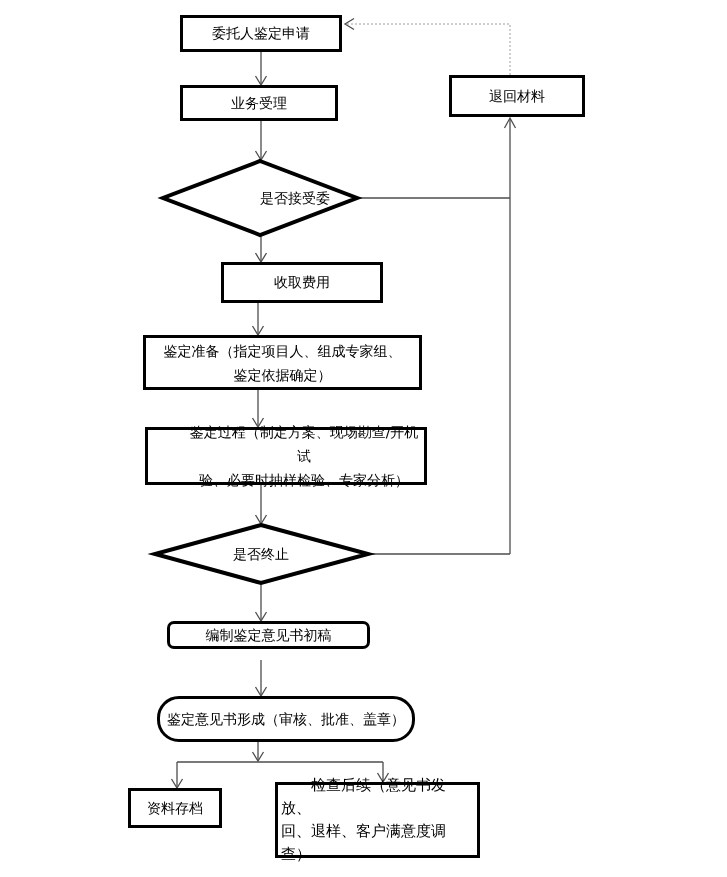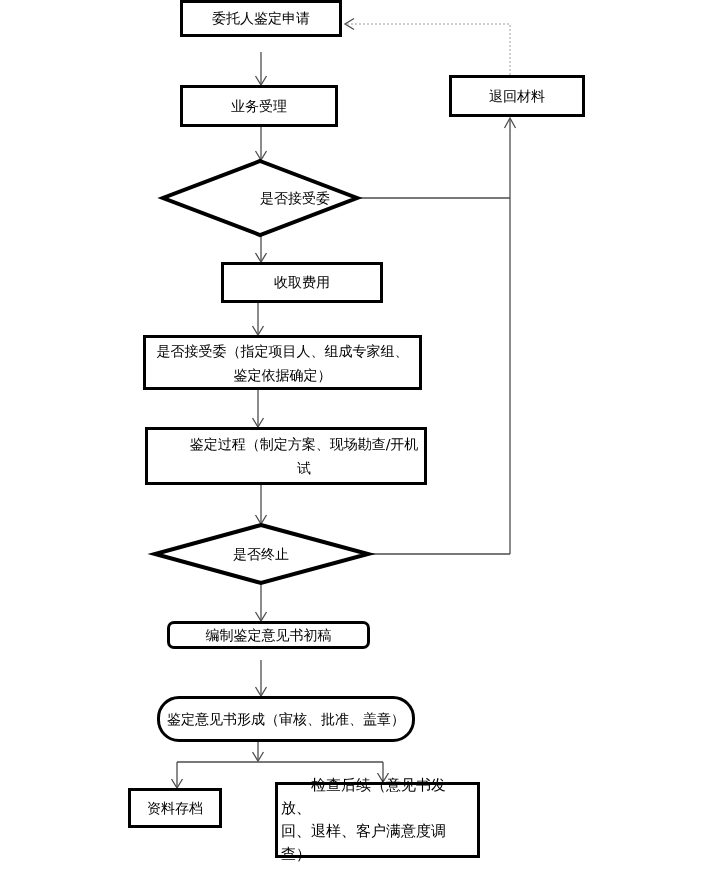--- a/index.html
+++ b/index.html
@@ -109,43 +109,44 @@
     <path d="M510,554 L510,119"></path>
     <path d="M504.5,128 L510,118 L515.5,128"></path>
 
     <path class="dashed" d="M510,75 L510,24 L346,24"></path>
     <path d="M354,18.5 L345,24 L354,29.5"></path>
 
     <polygon class="diamond" points="260,161 357,198 260,235 163,198"></polygon>
     <polygon class="diamond" points="261,525 368,554 261,583 155,554"></polygon>
   </svg>
 
-  <div class="node" style="left:180px; top:0; width:162px; height:37px;">
+  <div class="node" style="left:180px; top:15px; width:162px; height:37px;">
     <div class="line">委托人鉴定申请</div>
   </div>
 
-  <div class="node" style="left:180px; top:85px; width:158px; height:42px;">
+  <div class="node" style="left:180px; top:85px; width:158px; height:36px;">
     <div class="line">业务受理</div>
   </div>
 
   <div class="node" style="left:449px; top:75px; width:136px; height:42px;">
     <div class="line">退回材料</div>
   </div>
 
   <div class="node" style="left:173px; top:262px; width:162px; height:41px;margin-left:48px;">
     <div class="line">收取费用</div>
   </div>
 
   <div class="node" style="left:143px; top:335px; width:279px; height:55px; line-height:24px;">
-    <div class="line">是否接受委（指定项目人、组成专家组、</div>
+    <div class="line">鉴定准备（指定项目人、组成专家组、</div>
     <div class="line">鉴定依据确定）</div>
   </div>
 
   <div class="node" style="left:145px; top:427px; width:282px; height:58px; line-height:24px;padding-left:36px;">
     <div class="line">鉴定过程（制定方案、现场勘查/开机试</div>
+    <div class="line">验、必要时抽样检验、专家分析）</div>
   </div>
 
   <div class="node" style="left:167px; top:621px; width:203px; height:28px;border-radius:7px;">
     <div class="line">编制鉴定意见书初稿</div>
   </div>
 
   <div class="node" style="left:157px; top:696px; width:258px; height:46px;border-radius:22px;">
     <div class="line">鉴定意见书形成（审核、批准、盖章）</div>
   </div>
 

